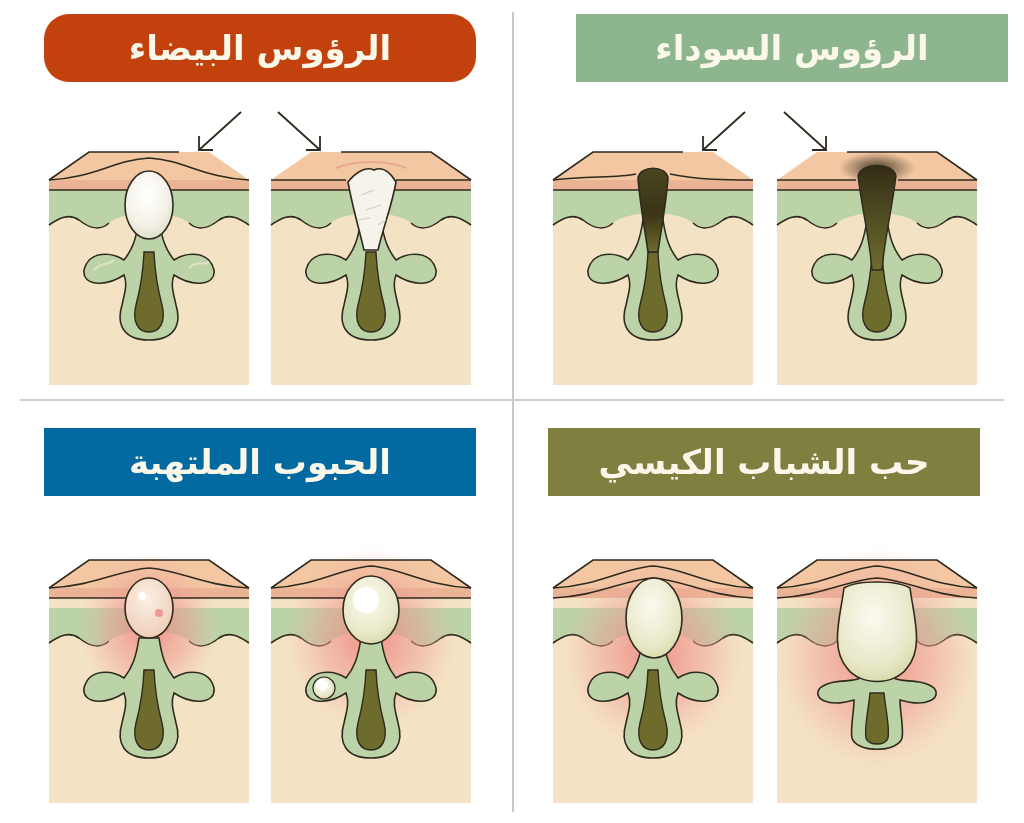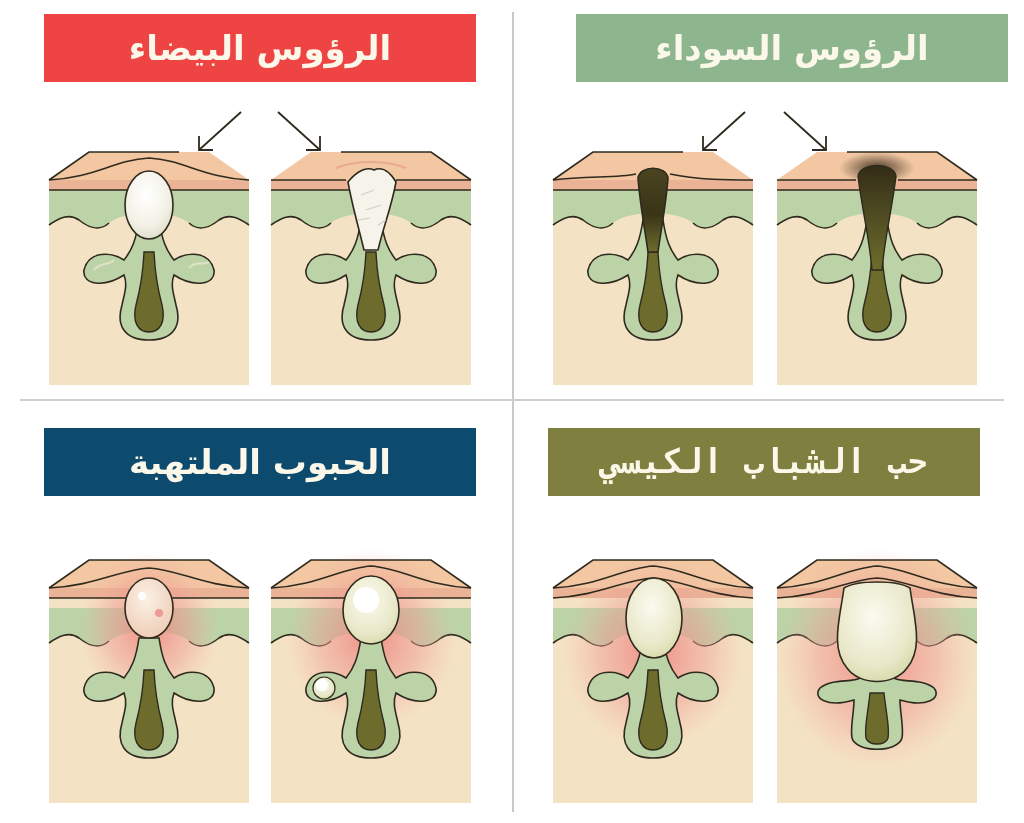--- a/index.html
+++ b/index.html
@@ -74,21 +74,21 @@
       <polyline points="-42,24 -42,38 -28,38" fill="none" stroke="#2f2a1e" stroke-width="1.8"></polyline>
     </g>
     <g id="arrowDR">
       <line x1="0" y1="0" x2="42" y2="38" stroke="#2f2a1e" stroke-width="1.8"></line>
       <polyline points="42,24 42,38 28,38" fill="none" stroke="#2f2a1e" stroke-width="1.8"></polyline>
     </g>
   </defs>
 </svg>
 
 <div class="quad" style="left:44px; top:14px;">
-  <div class="banner" style="background:#ef4444;">
+  <div class="banner" style="background:#c2410c;border-radius:25px;">
     <span>الرؤوس البيضاء</span>
   </div>
 
   <div class="panel" style="left:0; top:96px;">
     <svg viewBox="0 0 210 280">
       <use href="#skinBase"></use>
 
       <path d="M5 70 L45 42 L165 42 L205 70 Z" fill="#f2c7a2"></path>
       <path d="M5 70 L205 70 L205 80 L5 80 Z" fill="#eab395"></path>
       <path d="M5 70 L45 42 L135 42" fill="none" stroke="#2f2a1e" stroke-width="1.6"></path>
@@ -154,21 +154,21 @@
       <line x1="126" y1="70" x2="205" y2="70" stroke="#2f2a1e" stroke-width="1.6"></line>
       <line x1="5" y1="80" x2="205" y2="80" stroke="#2f2a1e" stroke-width="1.6"></line>
       <use href="#follicle"></use>
       <path d="M86 66 C88 52 122 52 124 66 C120 100 113 125 110 160 L100 160 C97 125 90 100 86 66 Z" fill="url(#blackPlug2)" stroke="#2f2a1e" stroke-width="1.4"></path>
       <use href="#arrowDR" x="12" y="2"></use>
     </svg>
   </div>
 </div>
 
 <div class="quad" style="left:44px; top:428px;">
-  <div class="banner" style="background:#0c4a6e;justify-content:center;">
+  <div class="banner" style="background:#0369a1;justify-content:center;">
     <span>الحبوب الملتهبة</span>
   </div>
 
   <div class="panel" style="left:0; top:100px;">
     <svg viewBox="0 0 210 280">
       <use href="#skinBase"></use>
       <path d="M5 60 L45 32 L165 32 L205 60 Z" fill="#f2c7a2"></path>
       <path d="M5 60 L205 60 L205 70 L5 70 Z" fill="#eab395"></path>
       <ellipse cx="105" cy="100" rx="70" ry="75" fill="url(#redGlow)"></ellipse>
       <path d="M5 60 L45 32 L165 32 L205 60" fill="none" stroke="#2f2a1e" stroke-width="1.6"></path>
@@ -193,21 +193,21 @@
       <use href="#follicle"></use>
       <ellipse cx="105" cy="82" rx="28" ry="34" fill="url(#creamBulb)" stroke="#2f2a1e" stroke-width="1.6"></ellipse>
       <circle cx="100" cy="72" r="13" fill="#ffffff"></circle>
       <circle cx="58" cy="160" r="11" fill="url(#creamBulb)" stroke="#2f2a1e" stroke-width="1.2"></circle>
       <circle cx="56" cy="157" r="6" fill="#ffffff"></circle>
     </svg>
   </div>
 </div>
 
 <div class="quad" style="left:548px; top:428px;">
-  <div class="banner" style="background:#7f8040;font-family:Liberation Mono, monospace;">
+  <div class="banner" style="background:#7f8040;">
     <span>حب الشباب الكيسي</span>
   </div>
 
   <div class="panel" style="left:0; top:100px;">
     <svg viewBox="0 0 210 280">
       <use href="#skinBase"></use>
       <path d="M5 60 L45 32 L165 32 L205 60 Z" fill="#f2c7a2"></path>
       <path d="M5 60 L205 60 L205 70 L5 70 Z" fill="#eab395"></path>
       <ellipse cx="105" cy="125" rx="90" ry="95" fill="url(#redGlow)"></ellipse>
       <path d="M5 60 L45 32 L165 32 L205 60" fill="none" stroke="#2f2a1e" stroke-width="1.6"></path>

